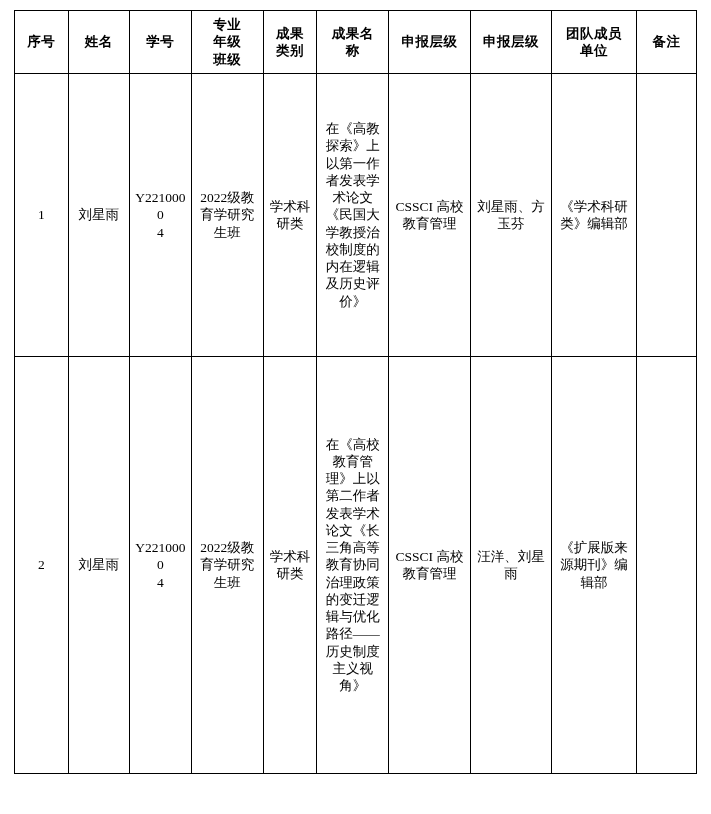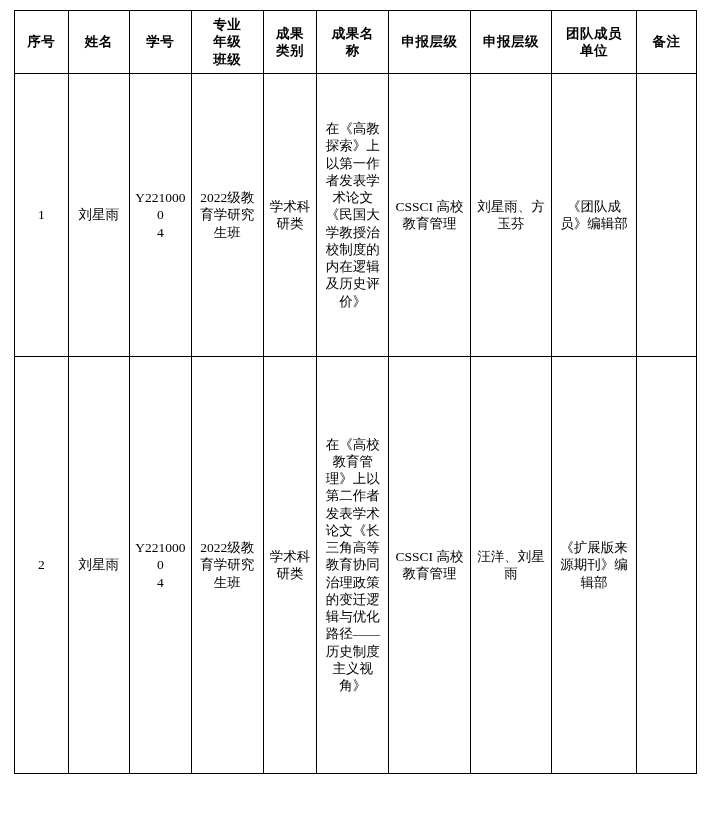--- a/index.html
+++ b/index.html
@@ -108,21 +108,21 @@
       <tr class="row-1">
         <td class="seq">1</td>
         <td class="name">刘星雨</td>
         <td class="sid" style="white-space:pre-line">Y2210000
 4</td>
         <td class="classcol">2022级教育学研究生班</td>
         <td class="category">学术科研类</td>
         <td class="title">在《高教探索》上以第一作者发表学术论文《民国大学教授治校制度的内在逻辑及历史评价》</td>
         <td class="level">CSSCI 高校教育管理</td>
         <td class="members">刘星雨、方玉芬</td>
-        <td class="org">《团队成员》编辑部</td>
+        <td class="org">《学术科研类》编辑部</td>
         <td class="remark"></td>
       </tr>
       <tr class="row-2">
         <td class="seq">2</td>
         <td class="name">刘星雨</td>
         <td class="sid" style="white-space:pre-line">Y2210000
 4</td>
         <td class="classcol">2022级教育学研究生班</td>
         <td class="category">学术科研类</td>
         <td class="title">在《高校教育管理》上以第二作者发表学术论文《长三角高等教育协同治理政策的变迁逻辑与优化路径——历史制度主义视角》</td>

